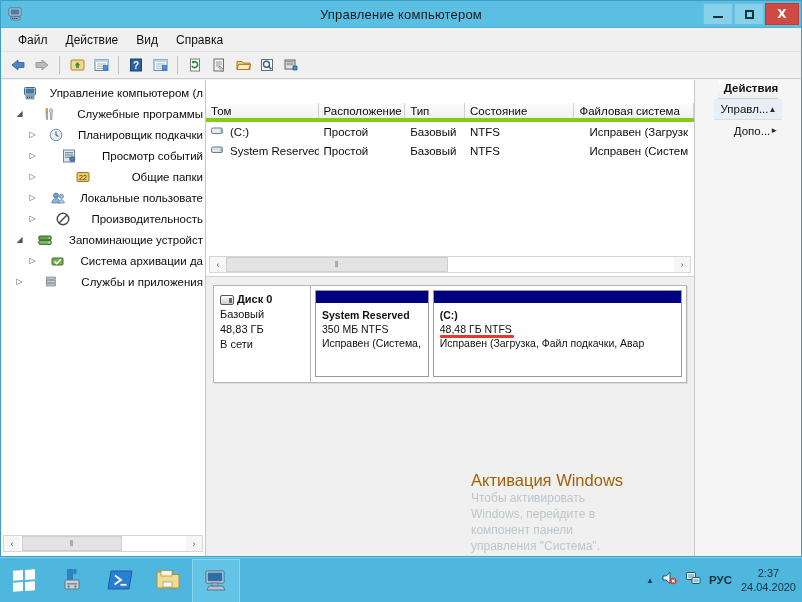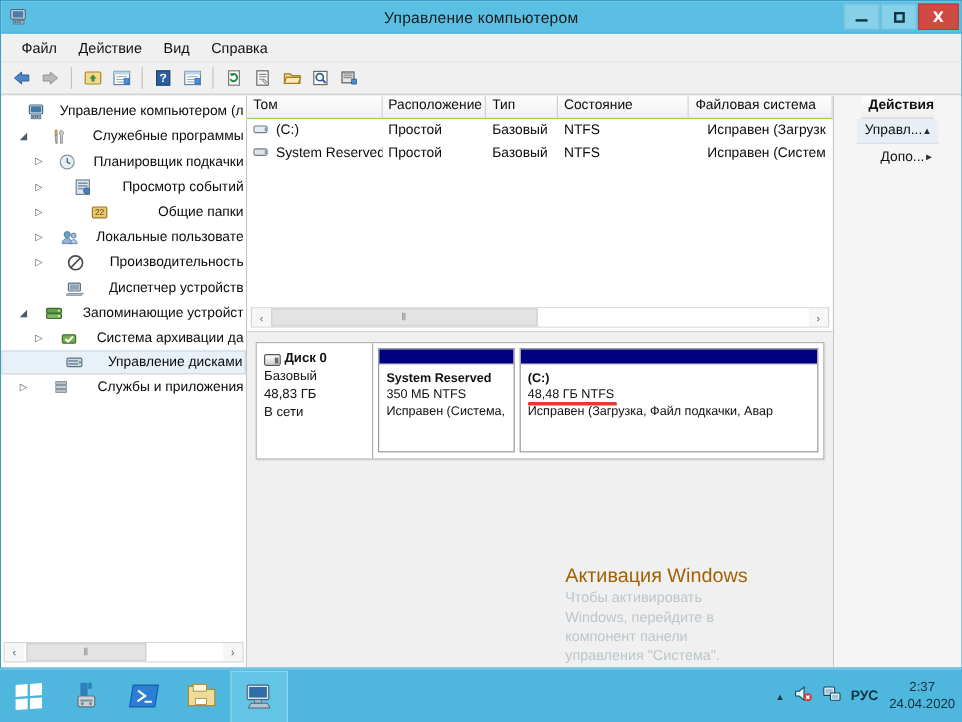--- a/index.html
+++ b/index.html
@@ -206,22 +206,23 @@
     background: #ffffff;
     border-bottom: 1px solid #cfcfcf;
     display: flex;
     flex-direction: column;
     position: relative;
   }
   .colhead {
     display: flex;
     height: 19px;
     background: #f6f6f6;
-    border-bottom: 1px solid #84cc16;
+    border-bottom: 4px solid #84cc16;
     flex: 0 0 19px;
+    margin-top: 23px;
   }
   .ch {
     font-size: 11.5px;
     color: #0b0b0b;
     padding: 2px 0 0 5px;
     border-right: 1px solid #d0d0d0;
     overflow: hidden;
     white-space: nowrap;
     background: linear-gradient(#fdfdfd, #f1f1f1);
   }
@@ -655,31 +656,20 @@
             <span class="twist">▷</span>
             <span class="ticon">
               <svg width="16" height="16" viewBox="0 0 16 16">
                 <circle cx="8" cy="8" r="5.8" fill="none" stroke="#4b4b4b" stroke-width="1.4"></circle>
                 <path d="M4 12 L12 4" stroke="#4b4b4b" stroke-width="1.4"></path>
               </svg>
             </span>
             <span class="tlabel">Производительность</span>
           </div>
 
-          <div class="tnode" style="padding-left:25px">
-            <span class="twist none">▷</span>
-            <span class="ticon">
-              <svg width="16" height="16" viewBox="0 0 16 16">
-                <rect x="2" y="4" width="10" height="6.5" rx="0.8" fill="#d7dee4" stroke="#5e7283"></rect>
-                <rect x="3.2" y="5" width="7.6" height="4.5" fill="#8ba5ba"></rect>
-                <path d="M1.5 12.5 h13 l-1.6 1.6 h-13 z" fill="#b8c6d1" stroke="#5e7283" stroke-width="0.6"></path>
-              </svg>
-            </span>
-            <span class="tlabel">Диспетчер устройств</span>
-          </div>
 
           <div class="tnode" style="padding-left:12px">
             <span class="twist">◢</span>
             <span class="ticon">
               <svg width="16" height="16" viewBox="0 0 16 16">
                 <rect x="1.8" y="4" width="12.4" height="4" rx="1" fill="#63a24a" stroke="#3c6b2c"></rect>
                 <rect x="1.8" y="8.4" width="12.4" height="4" rx="1" fill="#7cb862" stroke="#3c6b2c"></rect>
                 <circle cx="12.2" cy="6" r="0.8" fill="#e7f5de"></circle>
                 <circle cx="12.2" cy="10.4" r="0.8" fill="#e7f5de"></circle>
               </svg>
@@ -691,32 +681,20 @@
             <span class="twist">▷</span>
             <span class="ticon">
               <svg width="16" height="16" viewBox="0 0 16 16">
                 <rect x="2" y="5" width="11" height="7" rx="1" fill="#74b04e" stroke="#41702c"></rect>
                 <path d="M4.5 8.5 l2.2 2.2 4.2 -4.4" stroke="#ffffff" stroke-width="1.6" fill="none"></path>
               </svg>
             </span>
             <span class="tlabel">Система архивации да</span>
           </div>
 
-          <div class="tnode selected" style="padding-left:24px">
-            <span class="twist none">▷</span>
-            <span class="ticon">
-              <svg width="16" height="16" viewBox="0 0 16 16">
-                <rect x="1.8" y="4.5" width="12.4" height="7" rx="1.2" fill="#cfd8de" stroke="#5c7382"></rect>
-                <rect x="3" y="6" width="8.2" height="1.5" fill="#7f96a6"></rect>
-                <rect x="3" y="8.5" width="8.2" height="1.5" fill="#7f96a6"></rect>
-                <circle cx="12.6" cy="8" r="0.9" fill="#46a046"></circle>
-              </svg>
-            </span>
-            <span class="tlabel">Управление дисками</span>
-          </div>
 
           <div class="tnode" style="padding-left:12px">
             <span class="twist">▷</span>
             <span class="ticon">
               <svg width="16" height="16" viewBox="0 0 16 16">
                 <rect x="2.5" y="3" width="9" height="2.4" fill="#b6bfc6" stroke="#6c7b86" stroke-width="0.6"></rect>
                 <rect x="2.5" y="6.3" width="9" height="2.4" fill="#c5ced4" stroke="#6c7b86" stroke-width="0.6"></rect>
                 <rect x="2.5" y="9.6" width="9" height="2.4" fill="#b6bfc6" stroke="#6c7b86" stroke-width="0.6"></rect>
               </svg>
             </span>

